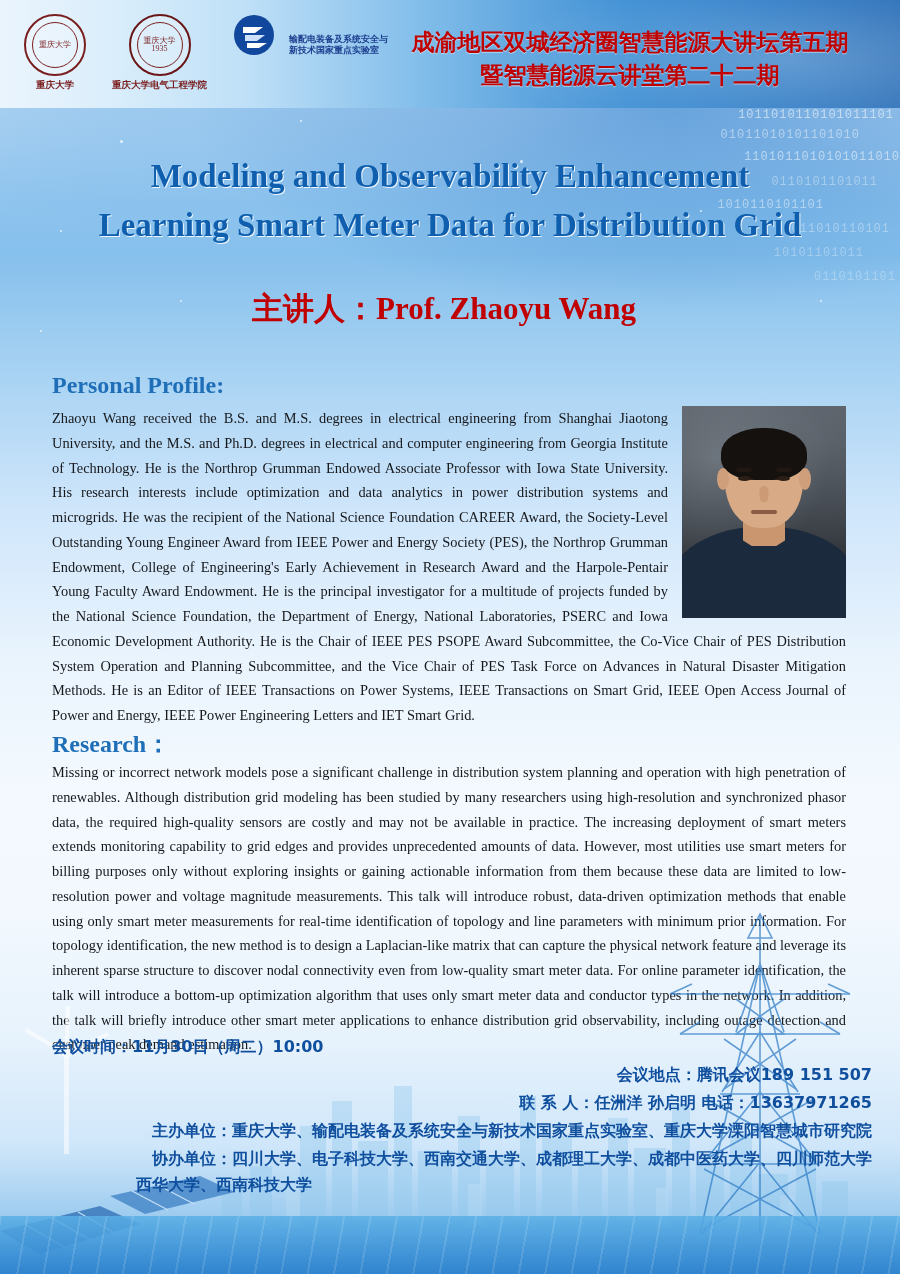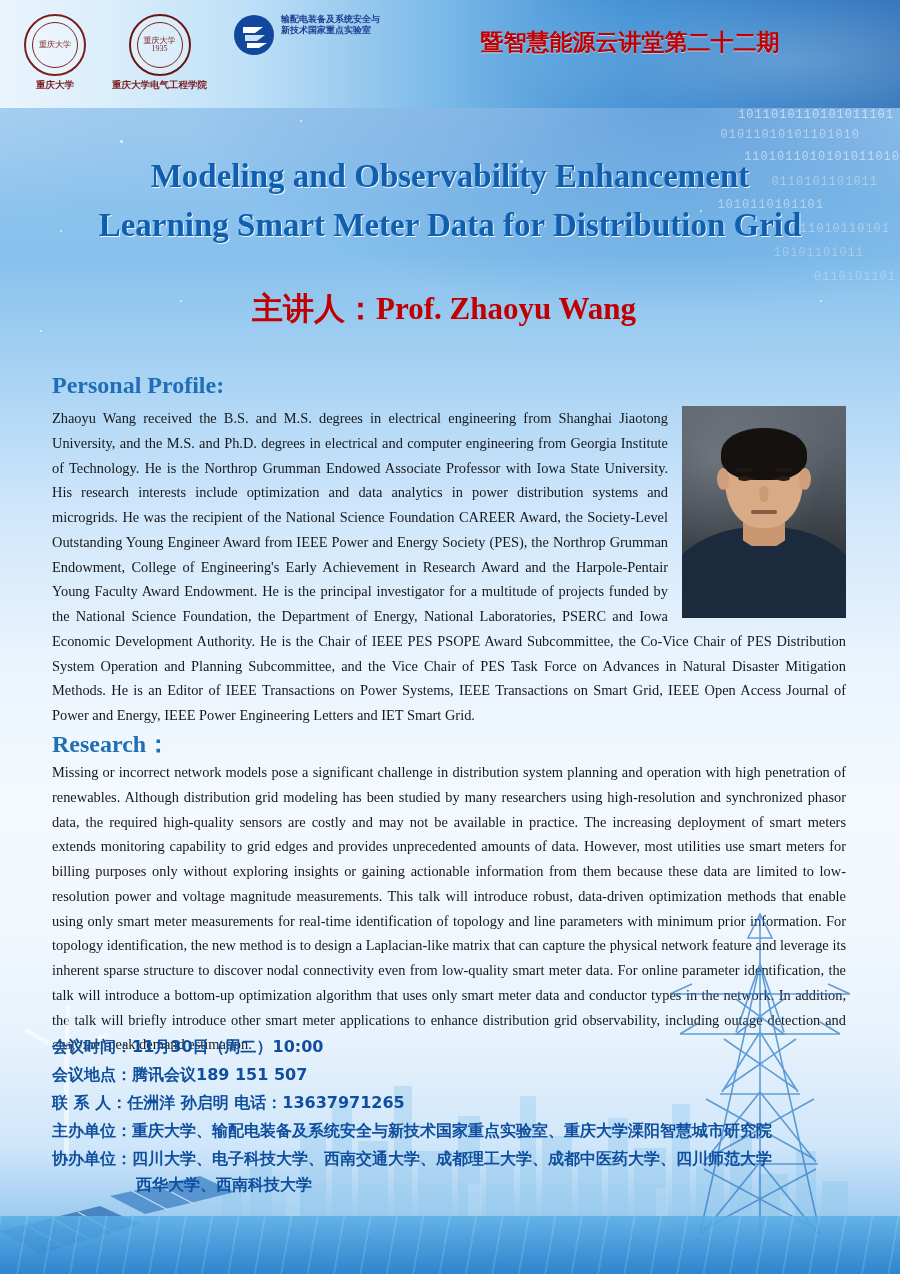--- a/index.html
+++ b/index.html
@@ -42,21 +42,21 @@
   
   .dot{position:absolute;background:#fff;border-radius:50%;opacity:.75;}
 
   
   .logos{position:absolute;left:24px;top:14px;display:flex;align-items:flex-start;gap:26px;}
   .logo{display:flex;flex-direction:column;align-items:center;}
   .seal{width:58px;height:58px;border-radius:50%;border:2px solid #7a1f1f;display:flex;align-items:center;justify-content:center;background:rgba(255,255,255,.25);}
   .seal .inner{width:44px;height:44px;border-radius:50%;border:1px solid #7a1f1f;display:flex;align-items:center;justify-content:center;color:#7a1f1f;font-size:8px;line-height:1.05;text-align:center;font-family:"Liberation Serif",serif;}
   .logo-cap{margin-top:3px;font-size:9.5px;color:#7a1f1f;font-weight:bold;white-space:nowrap;}
   .logo2 .seal{border-color:#6a1616;}
-  .lab-logo{display:flex;align-items:flex-start;gap:6px;}
+  .lab-logo{display:flex;align-items:flex-end;gap:14px;}
   .lab-mark{width:42px;height:42px;position:relative;}
   .lab-cap{font-size:9px;color:#1c3f8f;font-weight:bold;line-height:1.25;white-space:nowrap;}
 
   
   .head-title{
     position:absolute;left:380px;top:26px;width:500px;text-align:center;
     color:#c00000;font-weight:bold;font-size:23px;line-height:1.45;
     font-family:"DejaVu Sans",sans-serif;
     text-shadow:0 1px 0 rgba(255,255,255,.5);
   }
@@ -120,21 +120,21 @@
 
   
   .info{
     position:absolute;left:52px;top:1034px;width:820px;
     font-family:"DejaVu Sans",sans-serif;font-size:16px;line-height:1.62;
     color:#0f4f9e;font-weight:bold;
   }
   .info .row{display:flex;gap:0;}
   .info .lbl{white-space:nowrap;}
   .info .val{}
-  .info .row + .row{margin-top:2px;}
+  .info .row + .row{margin-top:2px;justify-content:flex-end;}
   .info .cont{padding-left:84px;}
 
   
   .bottom{
     position:absolute;left:0;right:0;bottom:0;height:270px;pointer-events:none;
   }
   .skyline{position:absolute;left:0;right:0;bottom:48px;height:170px;opacity:.55;}
   .sea{
     position:absolute;left:0;right:0;bottom:0;height:58px;
     background:linear-gradient(180deg,rgba(90,175,230,.85),rgba(45,130,205,.95));
@@ -194,20 +194,21 @@
         </svg>
       </div>
       <div class="lab-cap">
         <div>输配电装备及系统安全与</div>
         <div>新技术国家重点实验室</div>
       </div>
     </div>
   </div>
 
   <div class="head-title">
+    <div>成渝地区双城经济圈智慧能源大讲坛第五期</div>
     <div>暨智慧能源云讲堂第二十二期</div>
   </div>
 
   <div class="maintitle">
     <div>Modeling and Observability Enhancement</div>
     <div>Learning Smart Meter Data for Distribution Grid</div>
   </div>
 
   <div class="speaker">
     <span>主讲人：</span><span class="en">Prof. Zhaoyu Wang</span>

